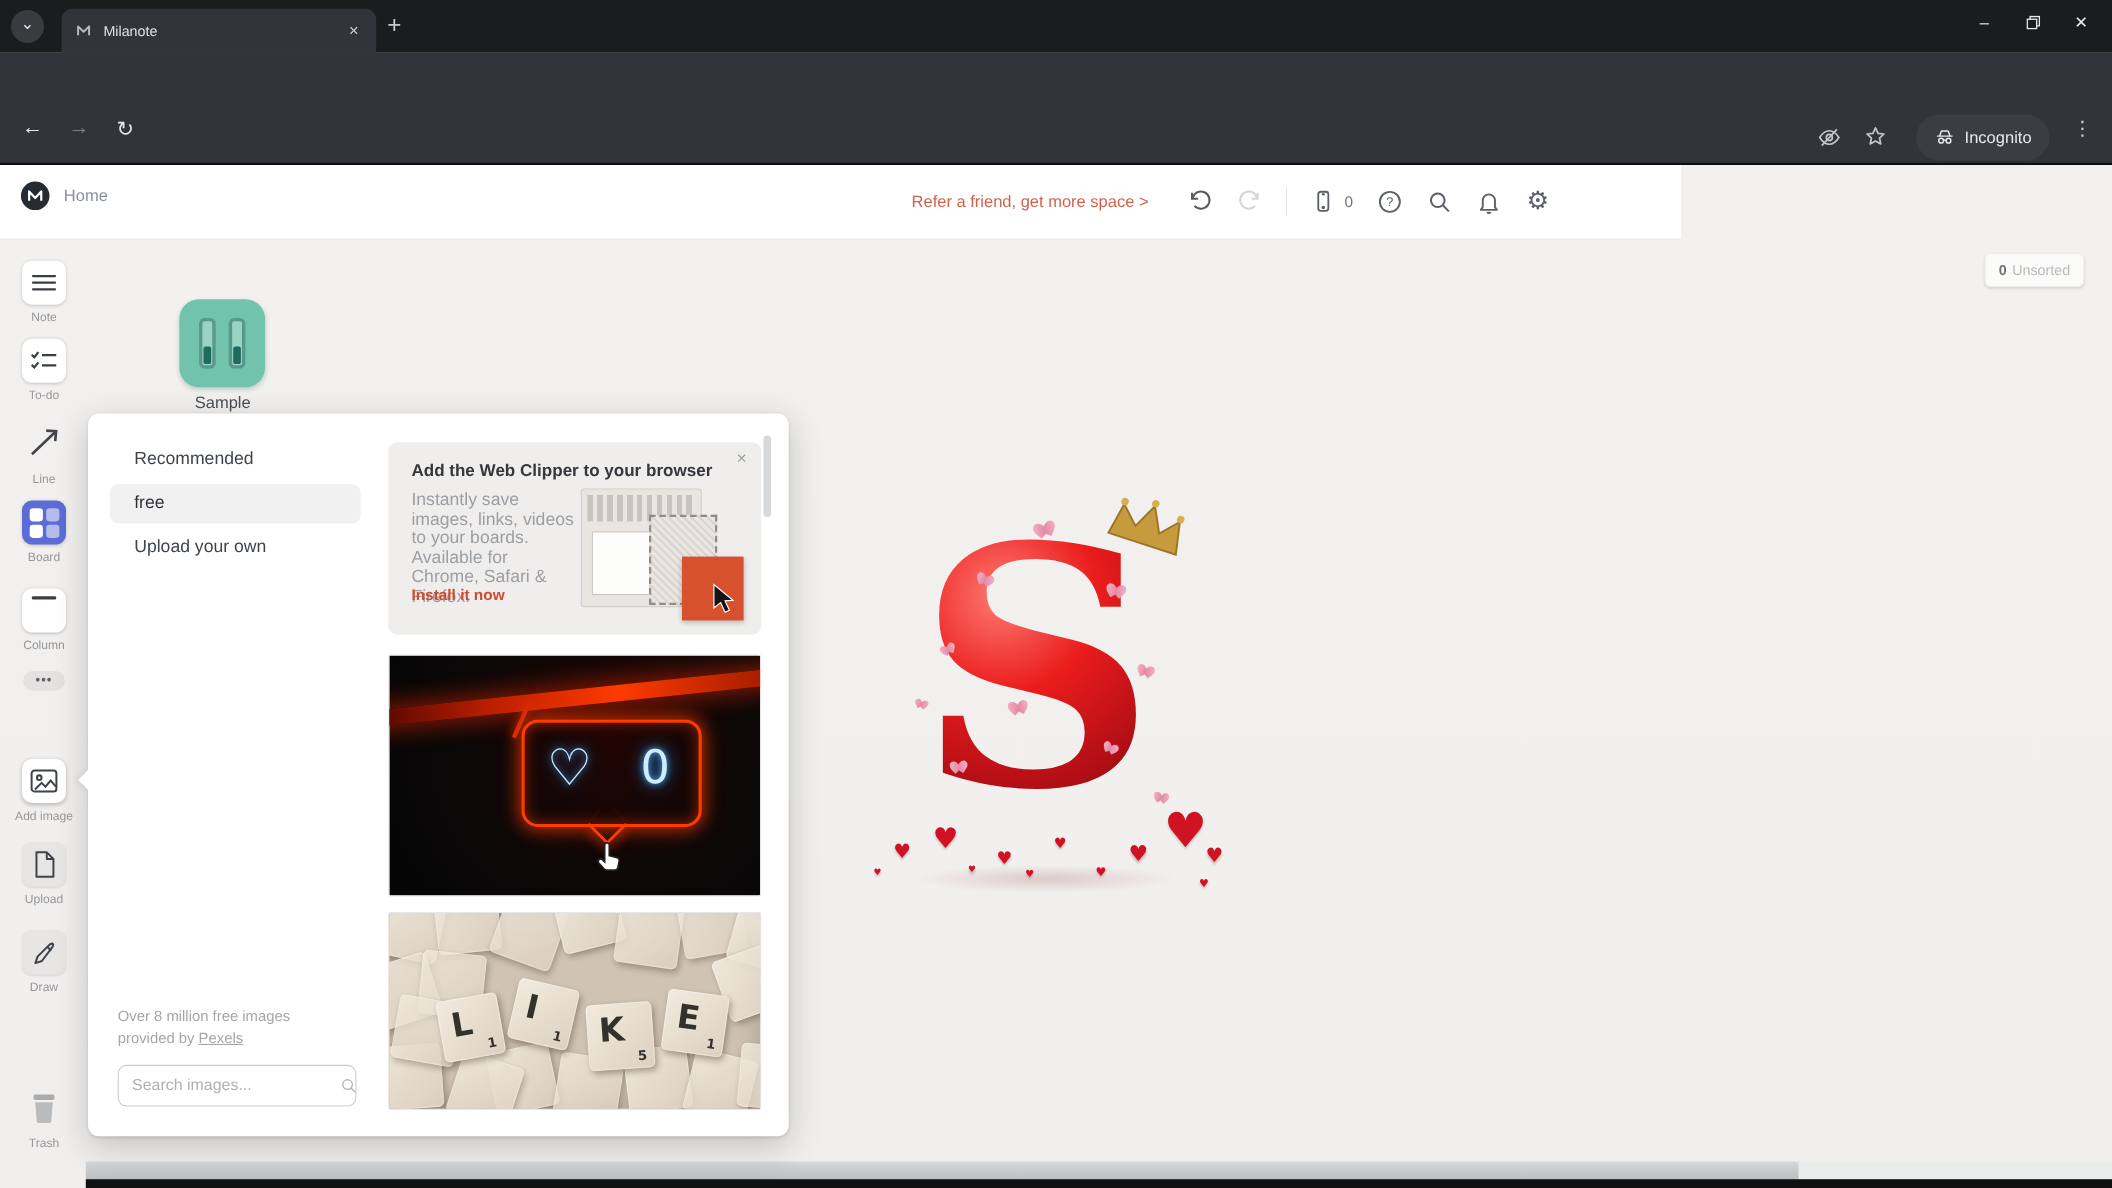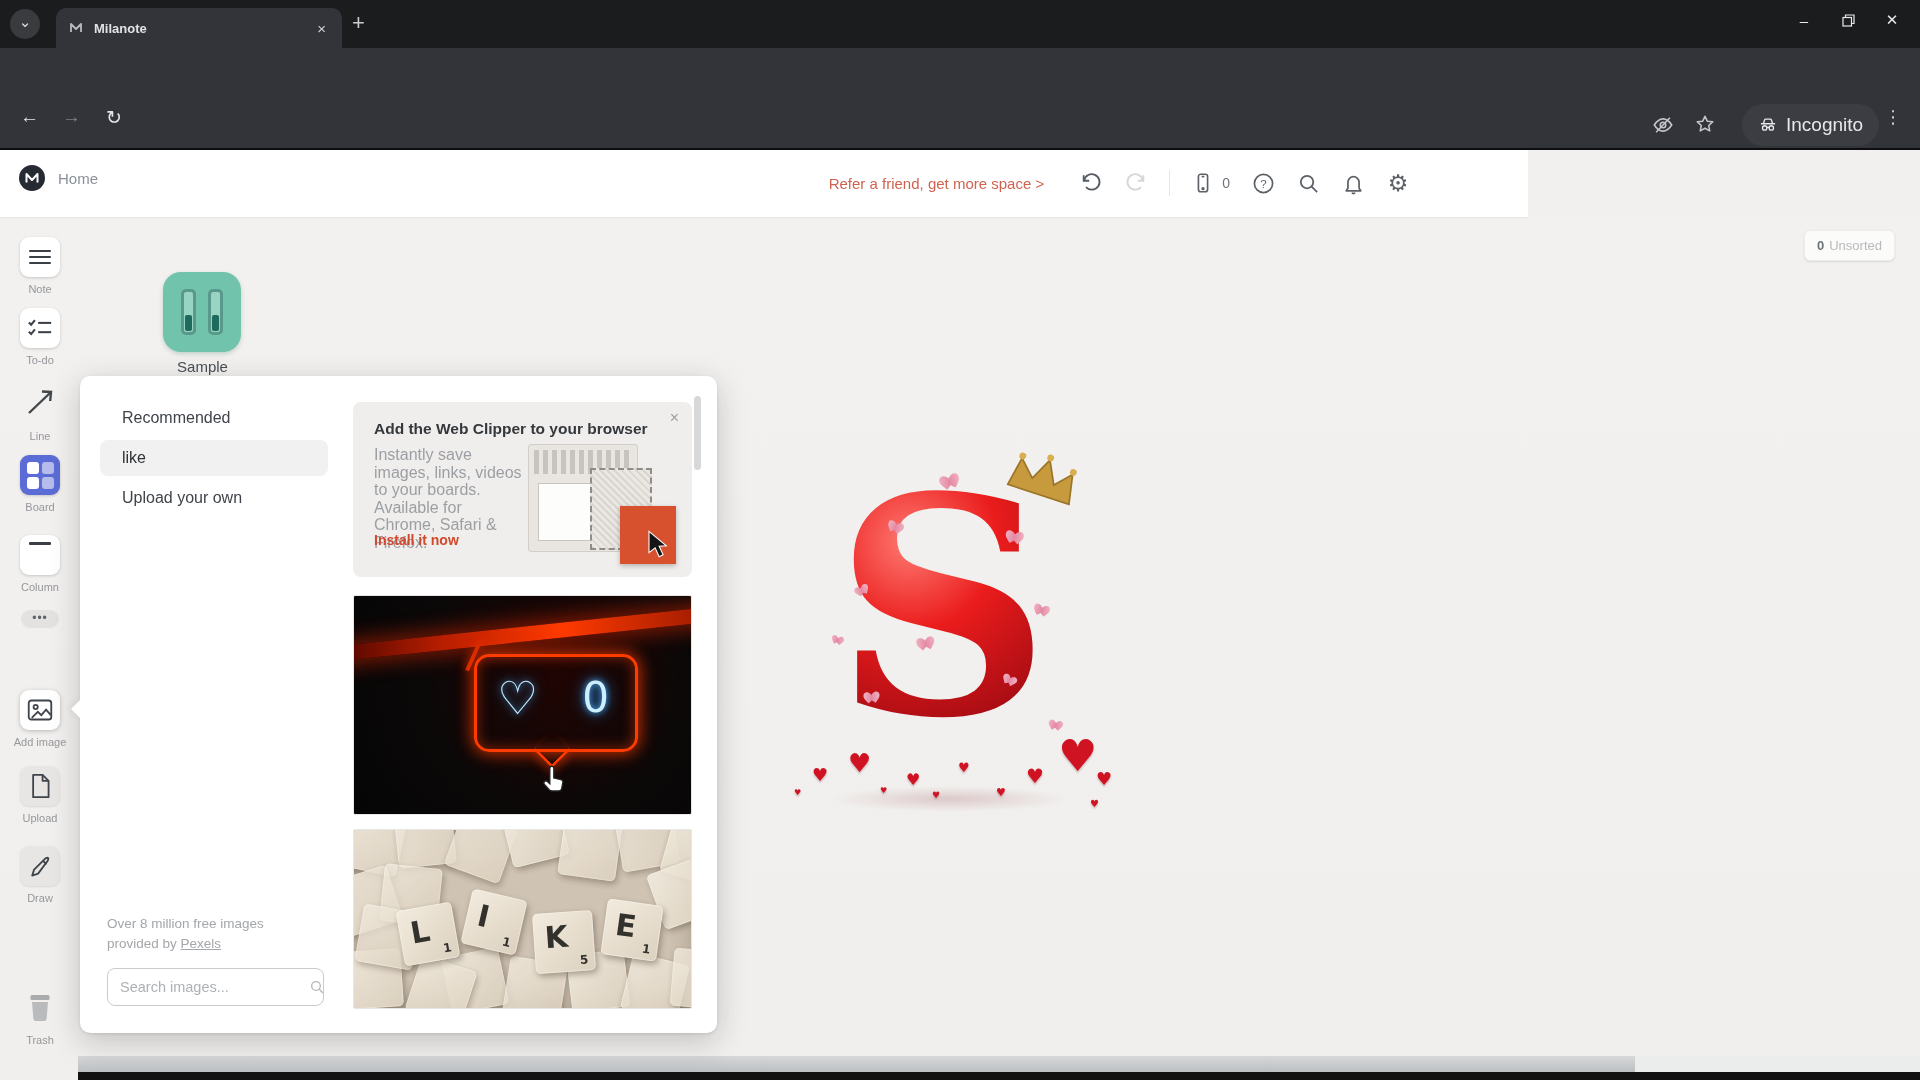--- a/index.html
+++ b/index.html
@@ -6,34 +6,34 @@
   .stage{position:relative;width:1920px;height:1080px;overflow:hidden;
          font-family:"Liberation Sans",sans-serif;background:#f1f0ee;}
   .abs{position:absolute;}
 
   
   .tabstrip{position:absolute;left:0;top:0;width:1920px;height:48px;background:#1b1c1e;}
   .tab-search-btn{position:absolute;left:10px;top:9px;width:30px;height:30px;border-radius:50%;
       background:#3a3b3f;color:#dfe1e4;text-align:center;line-height:26px;font-size:15px;}
   .tab{position:absolute;left:56px;top:8px;width:286px;height:40px;background:#323439;
       border-radius:10px 10px 0 0;display:flex;align-items:center;padding:0 12px;box-sizing:border-box;}
-  .tab-title{color:#e0e2e5;font-size:13px;margin-left:10px;flex:1;white-space:nowrap;overflow:hidden;font-weight:bold;}
+  .tab-title{color:#e0e2e5;font-size:13px;margin-left:10px;flex:1;white-space:nowrap;overflow:hidden;}
   .tab-close{color:#cfd2d5;font-size:15px;line-height:15px;padding:2px 4px;border-radius:50%;}
   .newtab{position:absolute;left:352px;top:10px;color:#c8cbce;font-size:22px;line-height:26px;}
   .winctl{position:absolute;top:0;height:40px;display:flex;align-items:center;color:#e8eaed;}
   .winbtn{width:44px;text-align:center;font-size:15px;}
   .chromebar{position:absolute;left:0;top:48px;width:1920px;height:102px;background:#323439;
       border-bottom:2px solid #0d0e0f;box-sizing:border-box;}
   .navbtn{position:absolute;top:58px;font-size:19px;color:#e4e6e9;}
   .navbtn.dim{color:#7d8083;}
   .urlpill{position:absolute;left:152px;top:57px;width:1480px;height:40px;border-radius:20px;
       background:#1d1f22;display:flex;align-items:center;box-sizing:border-box;padding:0 16px;}
   .urltext{color:#d8dade;font-size:15px;margin-left:12px;letter-spacing:.1px;}
   .chip{position:absolute;left:1742px;top:56px;height:42px;border-radius:21px;background:#3c3d42;
-      display:flex;align-items:center;padding:0 16px;color:#e6e8ea;font-size:19px;gap:8px;}
+      display:flex;align-items:center;padding:0 16px;color:#e6e8ea;font-size:15px;gap:8px;}
   .chrome-icon{display:inline-flex;align-items:center;justify-content:center;}
   .kebab{position:absolute;left:1884px;top:58px;color:#cfd2d5;font-size:18px;letter-spacing:0;}
 
   
   .appheader{position:absolute;left:0;top:150px;width:1528px;height:68px;background:#ffffff;
       border-bottom:1px solid #e7e6e4;box-sizing:border-box;}
   .homewrap{position:absolute;left:18px;top:14px;display:flex;align-items:center;gap:12px;}
   .hometitle{color:#8a9099;font-size:15px;}
   .hdr-right{position:absolute;right:118px;top:0;height:66px;display:flex;align-items:center;gap:21px;}
   .refer{color:#cf6350;font-size:15px;margin-right:14px;white-space:nowrap;}
@@ -453,21 +453,21 @@
           <span class="heart" style="left: 290px; top: 330px; font-size: 10px; font-family: &quot;DejaVu Sans&quot;, sans-serif;">♥</span>
           <span class="heart" style="left: -6px; top: 320px; font-size: 8px; font-family: &quot;DejaVu Sans&quot;, sans-serif;">♥</span>
         </div>
     </div>
 
     <div class="popup">
       <div class="popnotch"></div>
 
       <div class="popnav">
         <div class="popnav-item">Recommended</div>
-        <div class="popnav-item sel">like</div>
+        <div class="popnav-item sel">free</div>
         <div class="popnav-item">Upload your own</div>
       </div>
 
       <div class="pexnote">
         <span>Over 8 million free images</span><br>
         <span>provided by </span><a>Pexels</a>
       </div>
 
       <div class="popsearch">
         <input type="text" placeholder="Search images..." style="">

